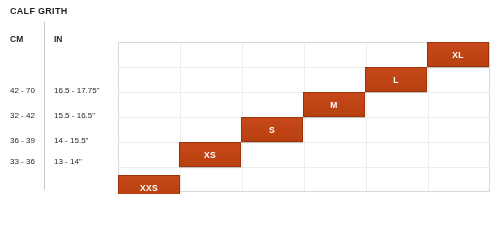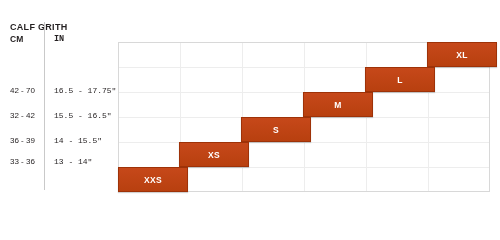--- a/index.html
+++ b/index.html
@@ -6,21 +6,21 @@
   html, body {
     width: 500px; height: 194px;
     background: #ffffff;
     font-family: "Liberation Sans", sans-serif;
     overflow: hidden;
   }
   #root { position: relative; width: 500px; height: 194px; }
 
   .title {
     position: absolute;
-    left: 10px; top: 22px;
+    left: 10px; top: 6px;
     font-size: 9px;
     font-weight: bold;
     letter-spacing: 0.3px;
     color: #231f20;
   }
 
   
   .labels { position: absolute; left: 0; top: 26px; width: 118px; height: 168px; }
   .vsep {
     position: absolute;
@@ -30,21 +30,21 @@
   }
   .lrow { position: absolute; left: 0; width: 118px; height: 25px; }
   .lrow .cm, .lrow .inch {
     position: absolute; top: 50%;
     transform: translateY(-50%);
     font-size: 8px;
     color: #231f20;
     white-space: nowrap;
   }
   .lrow .cm { left: 10px; }
-  .lrow .inch { left: 54px; font-family: Liberation Mono, monospace; }
+  .lrow .inch { left: 54px; }
   .hdr-row .cm, .hdr-row .inch { font-weight: bold; font-size: 8.5px; }
 
   
   .grid {
     position: absolute;
     left: 118px; top: 42px;
     width: 372px; height: 150px;
     border: 1px solid #d8d8d8;
     background: #ffffff;
   }
@@ -52,21 +52,21 @@
     position: absolute; top: 0; width: 1px; height: 100%;
     background: #ededed;
   }
   .gline-h {
     position: absolute; left: 0; height: 1px; width: 100%;
     background: #ededed;
   }
 
   .cell {
     position: absolute;
-    width: 70px; height: 25px;
+    width: 62px; height: 25px;
     background: linear-gradient(180deg, #c6481a 0%, #b8400f 100%);
     border: 1px solid #9e3208;
     box-shadow: 0 1px 1px rgba(0,0,0,0.18);
     display: flex;
     align-items: center;
     justify-content: center;
   }
   .cell span {
     font-size: 8.5px;
     font-weight: bold;
@@ -127,18 +127,18 @@
       </div>
     <div class="cell" style="left:184px; top:49px;">
         <span>M</span>
       </div>
     <div class="cell" style="left:122px; top:74px;">
         <span>S</span>
       </div>
     <div class="cell" style="left:60px;  top:99px;">
         <span>XS</span>
       </div>
-    <div class="cell" style="left:-1px;  top:124px;">
+    <div class="cell" style="left:-1px;  top:132px;">
         <span>XXS</span>
       </div>
   </div>
 
 </div>
 
 </body></html>

